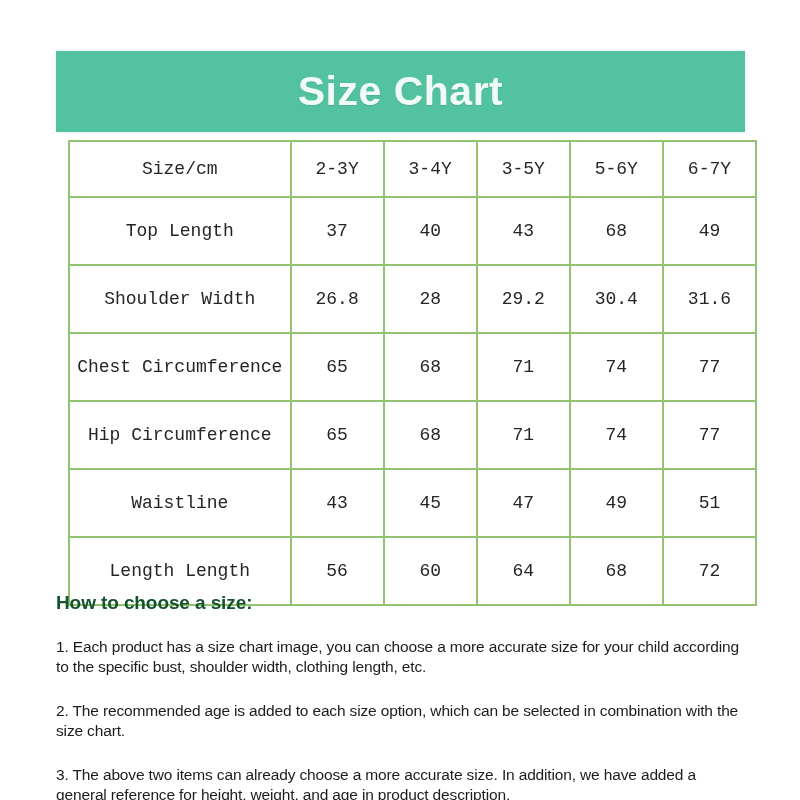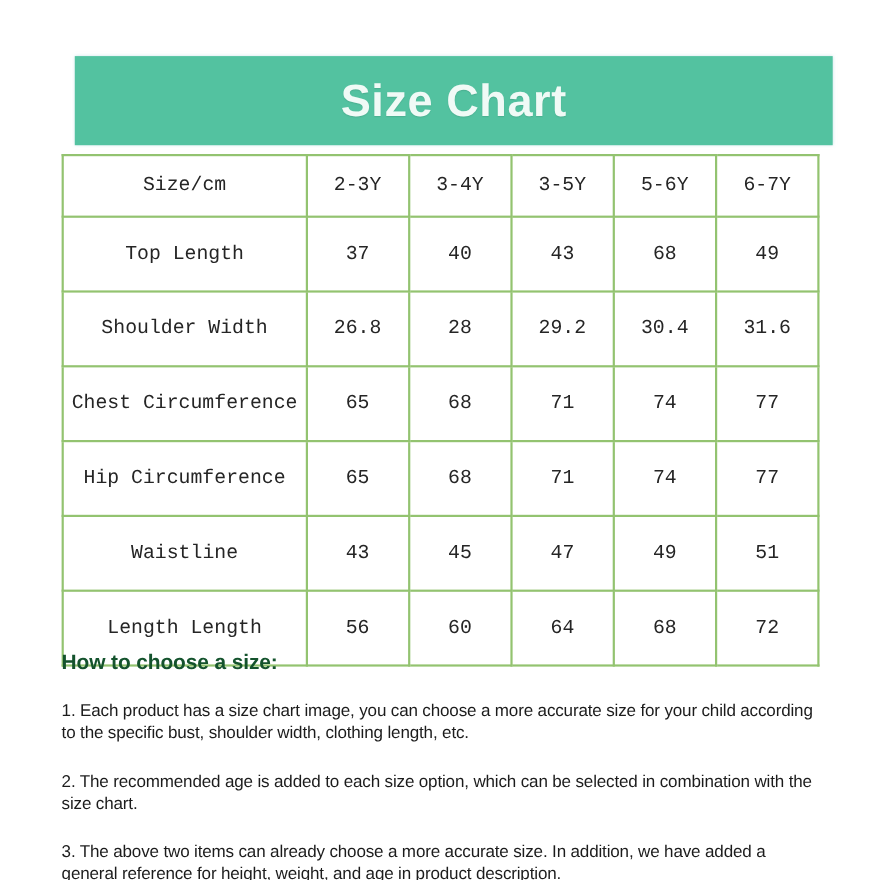--- a/index.html
+++ b/index.html
@@ -7,40 +7,40 @@
   .page {
     width: 800px;
     height: 800px;
     background: #ffffff;
     position: relative;
     font-family: "Liberation Sans", sans-serif;
     overflow: hidden;
   }
   .banner {
     position: absolute;
-    left: 68px;
+    left: 56px;
     top: 51px;
     width: 689px;
     height: 81px;
     background: #53c2a0;
     display: flex;
     align-items: center;
     justify-content: center;
     box-shadow: 0 0 3px rgba(160, 205, 215, 0.55);
   }
   .banner-title {
     color: #f0faf6;
     font-size: 41px;
     font-weight: 600;
     letter-spacing: 0.5px;
     text-shadow: 0 1px 1px rgba(60,140,115,0.35);
   }
   .size-table {
     position: absolute;
-    left: 56px;
+    left: 68px;
     top: 140px;
     width: 689px;
     border-collapse: collapse;
     table-layout: fixed;
   }
   .size-table td, .size-table th {
     border: 2px solid #93c370;
     background: #ffffff;
     text-align: center;
     vertical-align: middle;

